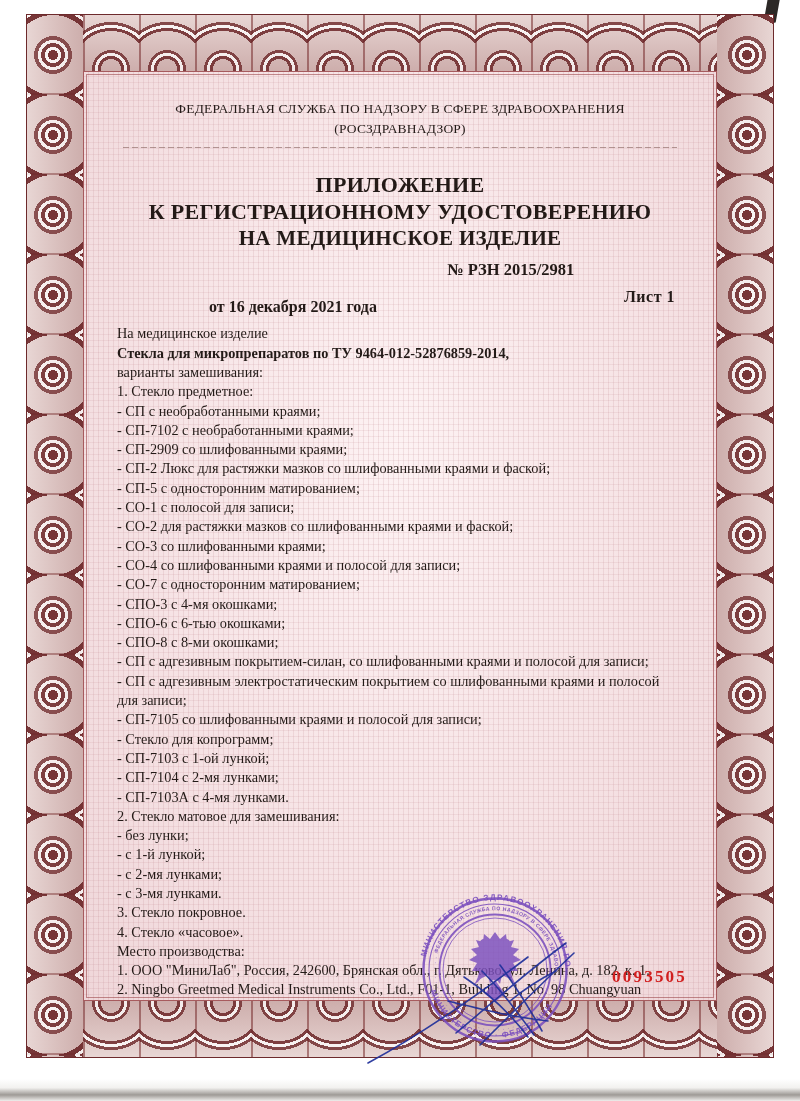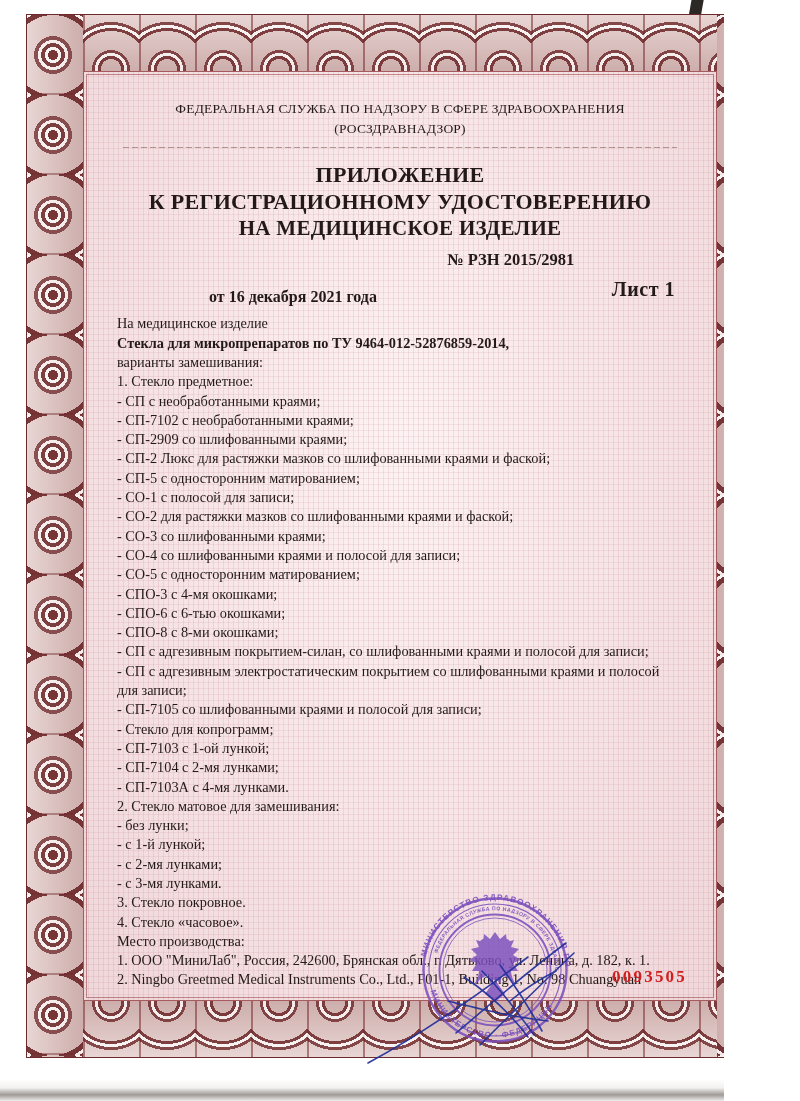--- a/index.html
+++ b/index.html
@@ -4,21 +4,21 @@
 <title>Приложение к регистрационному удостоверению</title>
 <style>
   html,body{margin:0;padding:0;background:#ffffff;}
   body{
     width:800px;height:1101px;position:relative;overflow:hidden;
     font-family:"Liberation Serif","DejaVu Serif",serif;
   }
 
   
   .scan{
-    position:absolute;left:0;top:0;width:724px;height:1101px;
+    position:absolute;left:0;top:0;width:800px;height:1101px;
     background:#ffffff;overflow:hidden;
   }
   .scan-shadow{
     position:absolute;left:0;bottom:0;width:800px;height:22px;
     background:linear-gradient(180deg,#ffffff 0%,#f2f1ef 40%,#9e9a96 72%,#efeeec 100%);
   }
   .corner-artifact{
     position:absolute;right:22px;top:-4px;width:12px;height:26px;
     background:#1a1613;transform:rotate(10deg);border-radius:1px;opacity:.92;
   }
@@ -92,37 +92,37 @@
     color:#241b18;
   }
   .rule{
     margin:9px 6px 0 6px;height:1px;
     background:repeating-linear-gradient(90deg,#8d6a66 0 6px,rgba(141,106,102,.15) 6px 9px);
     opacity:.65;
   }
 
   .title{
     text-align:center;font-weight:bold;line-height:1.22;
-    margin-top:14px;letter-spacing:.3px;
+    margin-top:24px;letter-spacing:.3px;
   }
   .title .l1{font-size:22px;}
   .title .l2{font-size:22px;}
   .title .l3{font-size:21px;}
 
   .meta{
     position:relative;height:52px;margin-top:9px;
   }
   .meta .date{
     position:absolute;left:92px;top:2px;font-size:16px;font-weight:bold;margin-top:36px;
   }
   .meta .num{
     position:absolute;left:330px;top:0;font-size:16.5px;font-weight:bold;font-family:Liberation Serif, serif;
   }
   .meta .sheet{
-    position:absolute;right:8px;top:28px;font-size:20px;font-weight:bold;
+    position:absolute;right:8px;top:28px;font-size:16px;font-weight:bold;
     letter-spacing:.5px;
   }
 
   .body{margin-top:12px;font-size:14.3px;line-height:19.3px;}
   .body .ln{white-space:nowrap;}
   .body .ln.wrap{white-space:normal;}
   .body .b{font-weight:bold;}
 
   .serial{
     position:absolute;right:30px;bottom:14px;
@@ -193,21 +193,21 @@
 
           <div class="ln">- СП с необработанными краями;</div>
           <div class="ln">- СП-7102 с необработанными краями;</div>
           <div class="ln">- СП-2909 со шлифованными краями;</div>
           <div class="ln">- СП-2 Люкс для растяжки мазков со шлифованными краями и фаской;</div>
           <div class="ln">- СП-5 с односторонним матированием;</div>
           <div class="ln">- СО-1 с полосой для записи;</div>
           <div class="ln">- СО-2 для растяжки мазков со шлифованными краями и фаской;</div>
           <div class="ln">- СО-3 со шлифованными краями;</div>
           <div class="ln">- СО-4 со шлифованными краями и полосой для записи;</div>
-          <div class="ln">- СО-5 с односторонним матированием;</div>
+          <div class="ln">- СО-7 с односторонним матированием;</div>
           <div class="ln">- СПО-3 с 4-мя окошками;</div>
           <div class="ln">- СПО-6 с 6-тью окошками;</div>
           <div class="ln">- СПО-8 с 8-ми окошками;</div>
           <div class="ln">- СП с адгезивным покрытием-силан, со шлифованными краями и полосой для записи;</div>
 
           <div class="ln wrap">- СП с адгезивным электростатическим покрытием со шлифованными краями и полосой для записи;</div>
 
           <div class="ln">- СП-7105 со шлифованными краями и полосой для записи;</div>
           <div class="ln">- Стекло для копрограмм;</div>
           <div class="ln">- СП-7103 с 1-ой лункой;</div>

